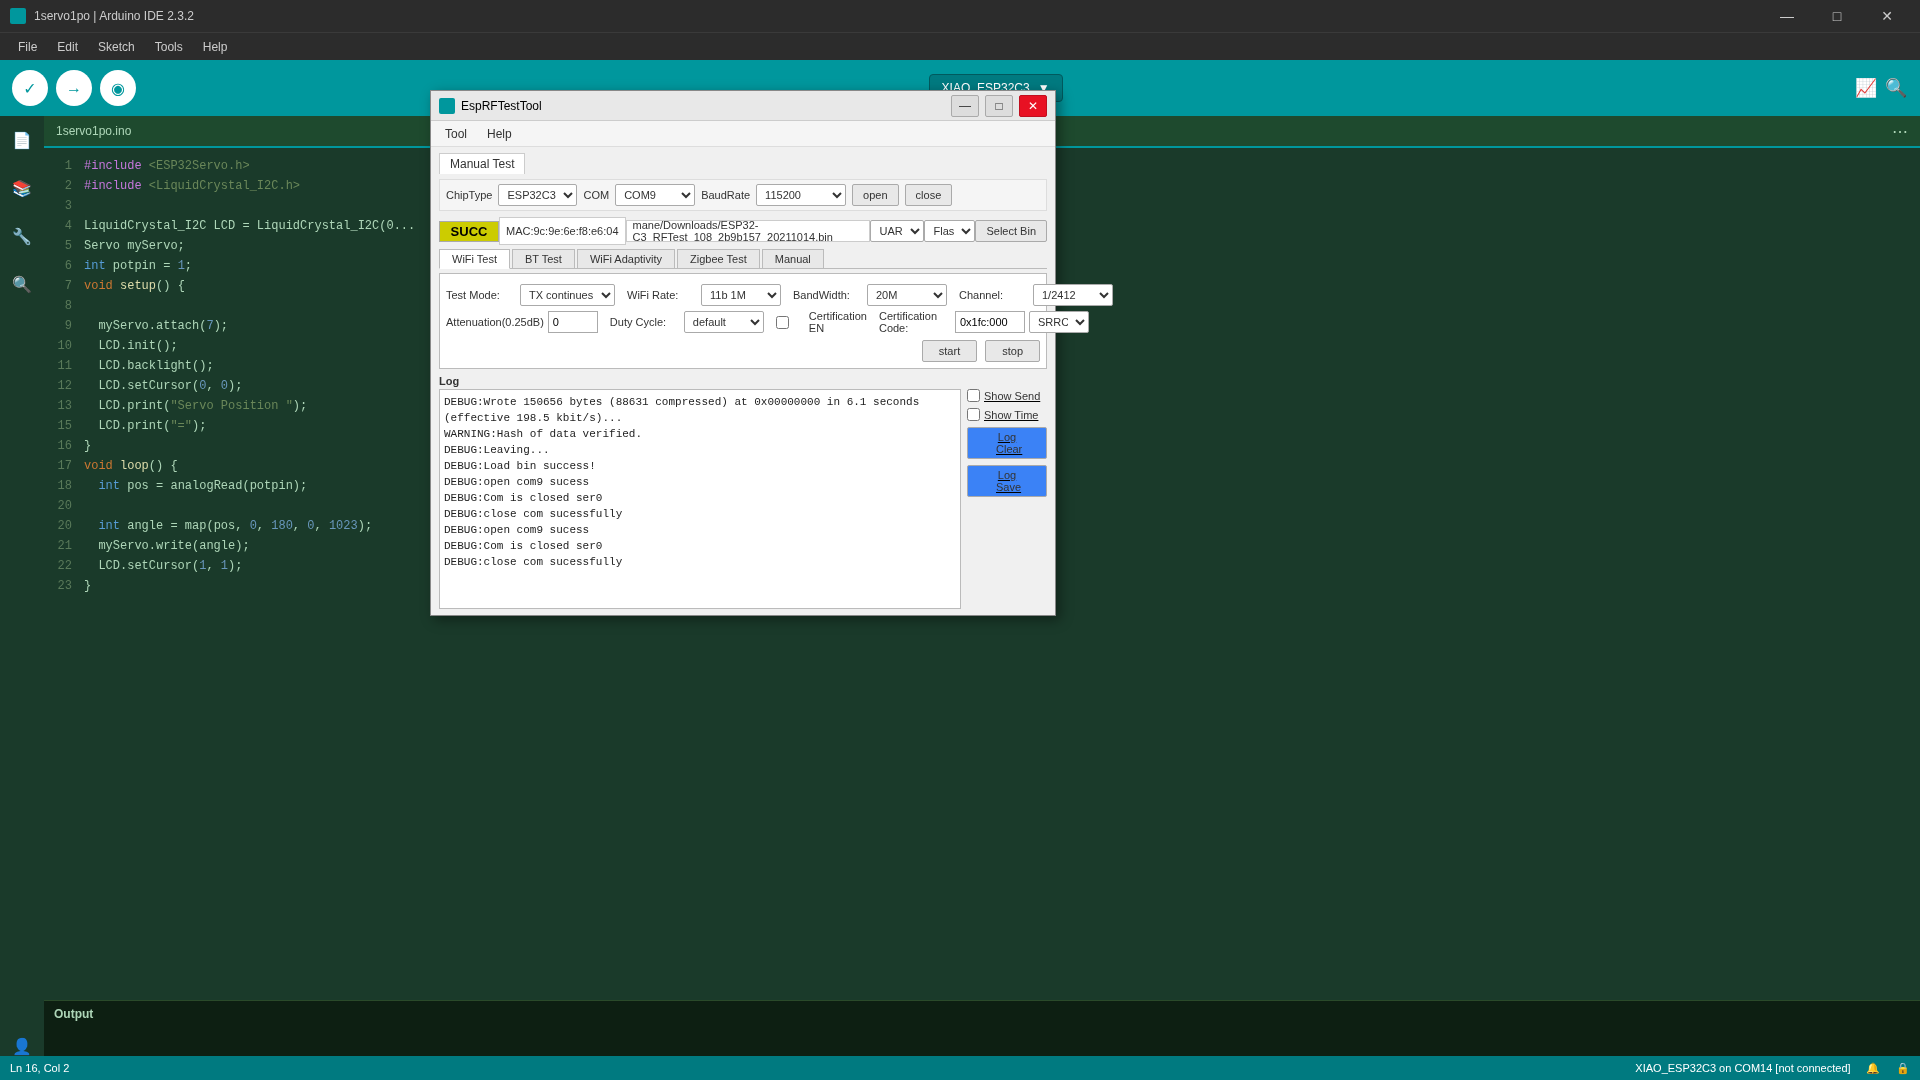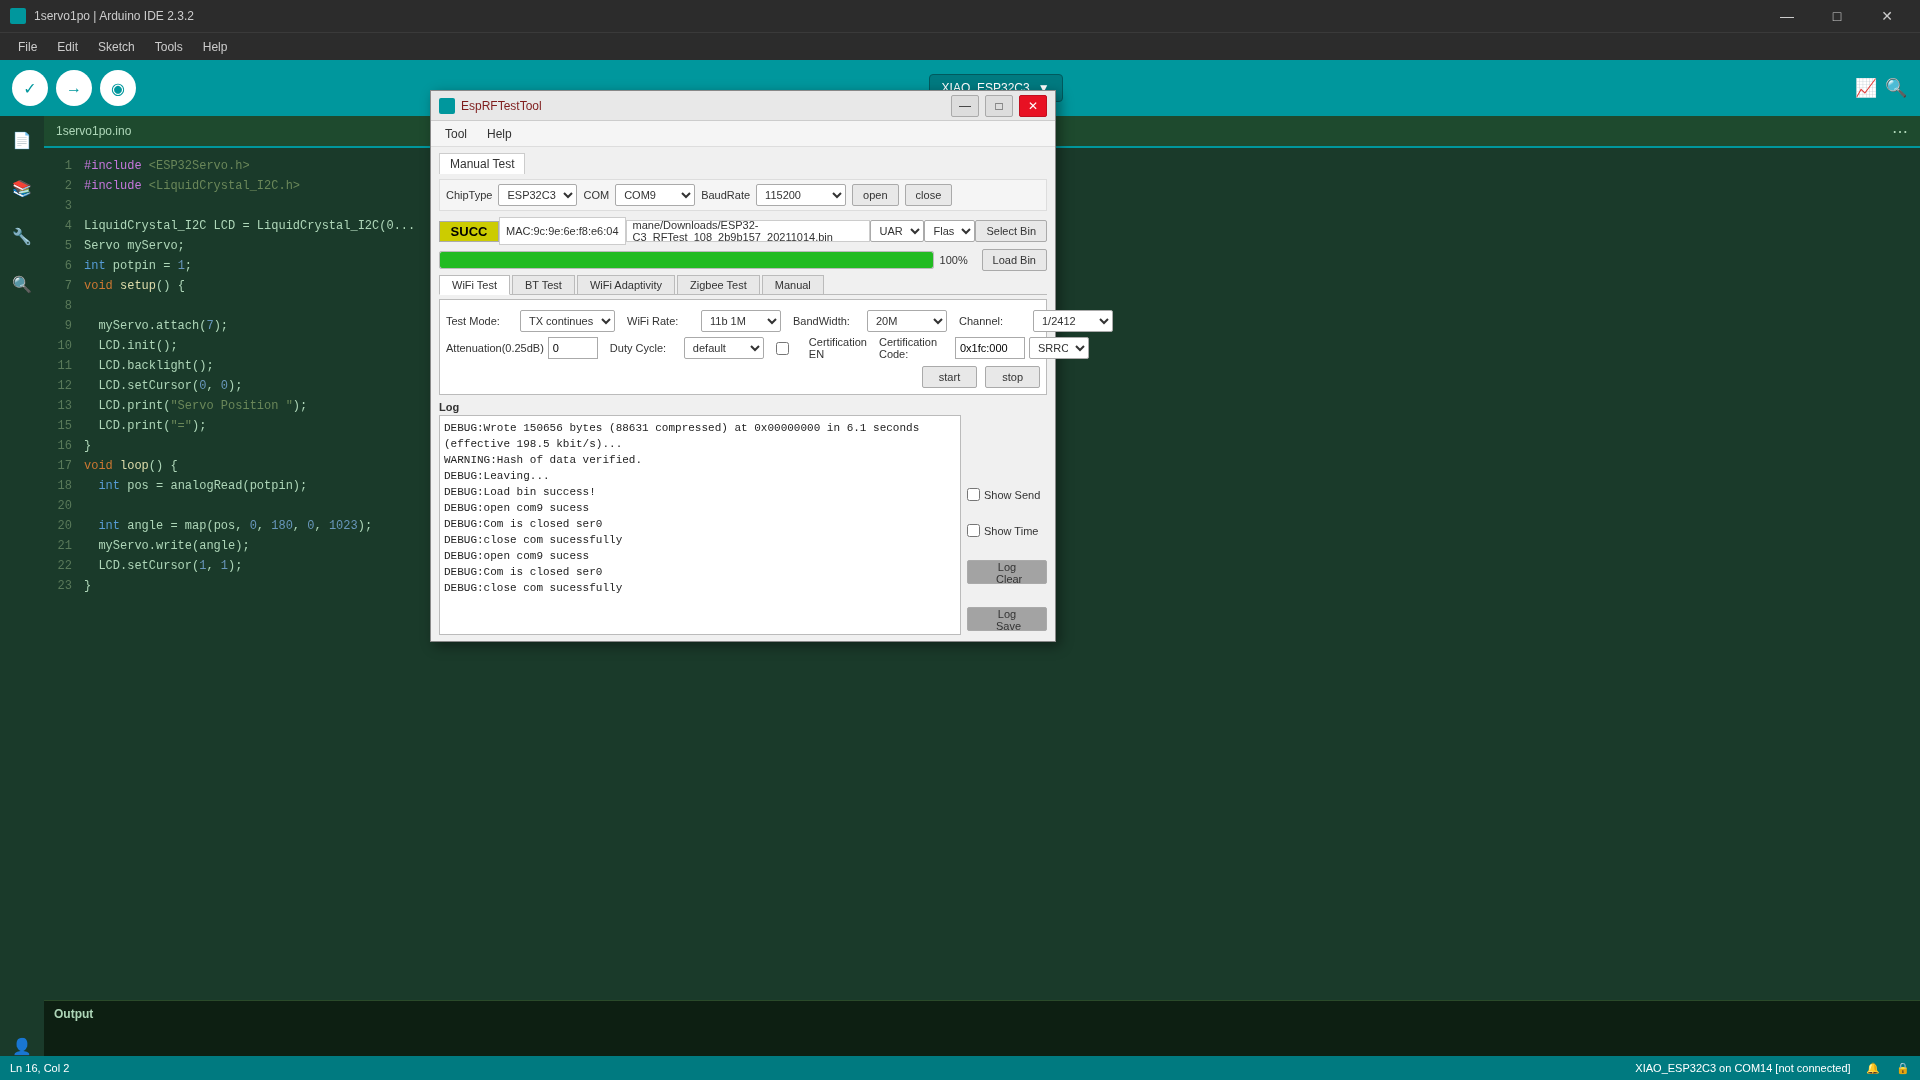--- a/index.html
+++ b/index.html
@@ -246,21 +246,21 @@
       gap: 6px;
     }
     .dialog-title-icon {
       width: 16px;
       height: 16px;
       background: #00979d;
       border-radius: 2px;
     }
     .dialog-title-text {
       font-size: 12px;
-      color: #7f1d1d;
+      color: #000000;
       flex: 1;
     }
     .dialog-ctrl-btn {
       width: 28px;
       height: 22px;
       background: #ddd;
       border: 1px solid #aaa;
       display: flex;
       align-items: center;
       justify-content: center;
@@ -519,36 +519,37 @@
       font-family: 'Courier New', monospace;
       font-size: 11px;
       color: #222;
       padding: 4px;
       overflow-y: auto;
       line-height: 16px;
     }
     .log-controls {
       display: flex;
       flex-direction: column;
-      gap: 23px;
-      justify-content: flex-end;
+      gap: 6px;
+      justify-content: flex-start;
       padding-bottom: 4px;
+      text-decoration: underline;
     }
     .log-checkbox {
       display: flex;
       align-items: center;
       gap: 4px;
       font-size: 11px;
       color: #333;
     }
     .log-btn {
-      height: 24px;
+      height: 32px;
       padding: 0 28px;
       border: 1px solid #aaa;
-      background: #a3a3a3;
+      background: #3b82f6;
       font-size: 11px;
       color: #333;
       cursor: pointer;
       border-radius: 2px;
       width: 80px;
     }
   </style>
 </head>
 <body>
 
@@ -755,27 +756,20 @@
         <select class="flash-type-sel">
           <option>UAR</option>
         </select>
         <select class="flash-type-sel">
           <option>Flas</option>
         </select>
         <button class="btn">Select Bin</button>
       </div>
 
       
-      <div class="progress-row">
-        <div class="progress-bar-container">
-          <div class="progress-bar-fill" style="width:100%;"></div>
-        </div>
-        <span class="progress-pct">100%</span>
-        <button class="btn">Load Bin</button>
-      </div>
 
       
       <div class="test-tabs">
         <div class="test-tab active">WiFi Test</div>
         <div class="test-tab">BT Test</div>
         <div class="test-tab">WiFi Adaptivity</div>
         <div class="test-tab">Zigbee Test</div>
         <div class="test-tab">Manual</div>
       </div>
 

